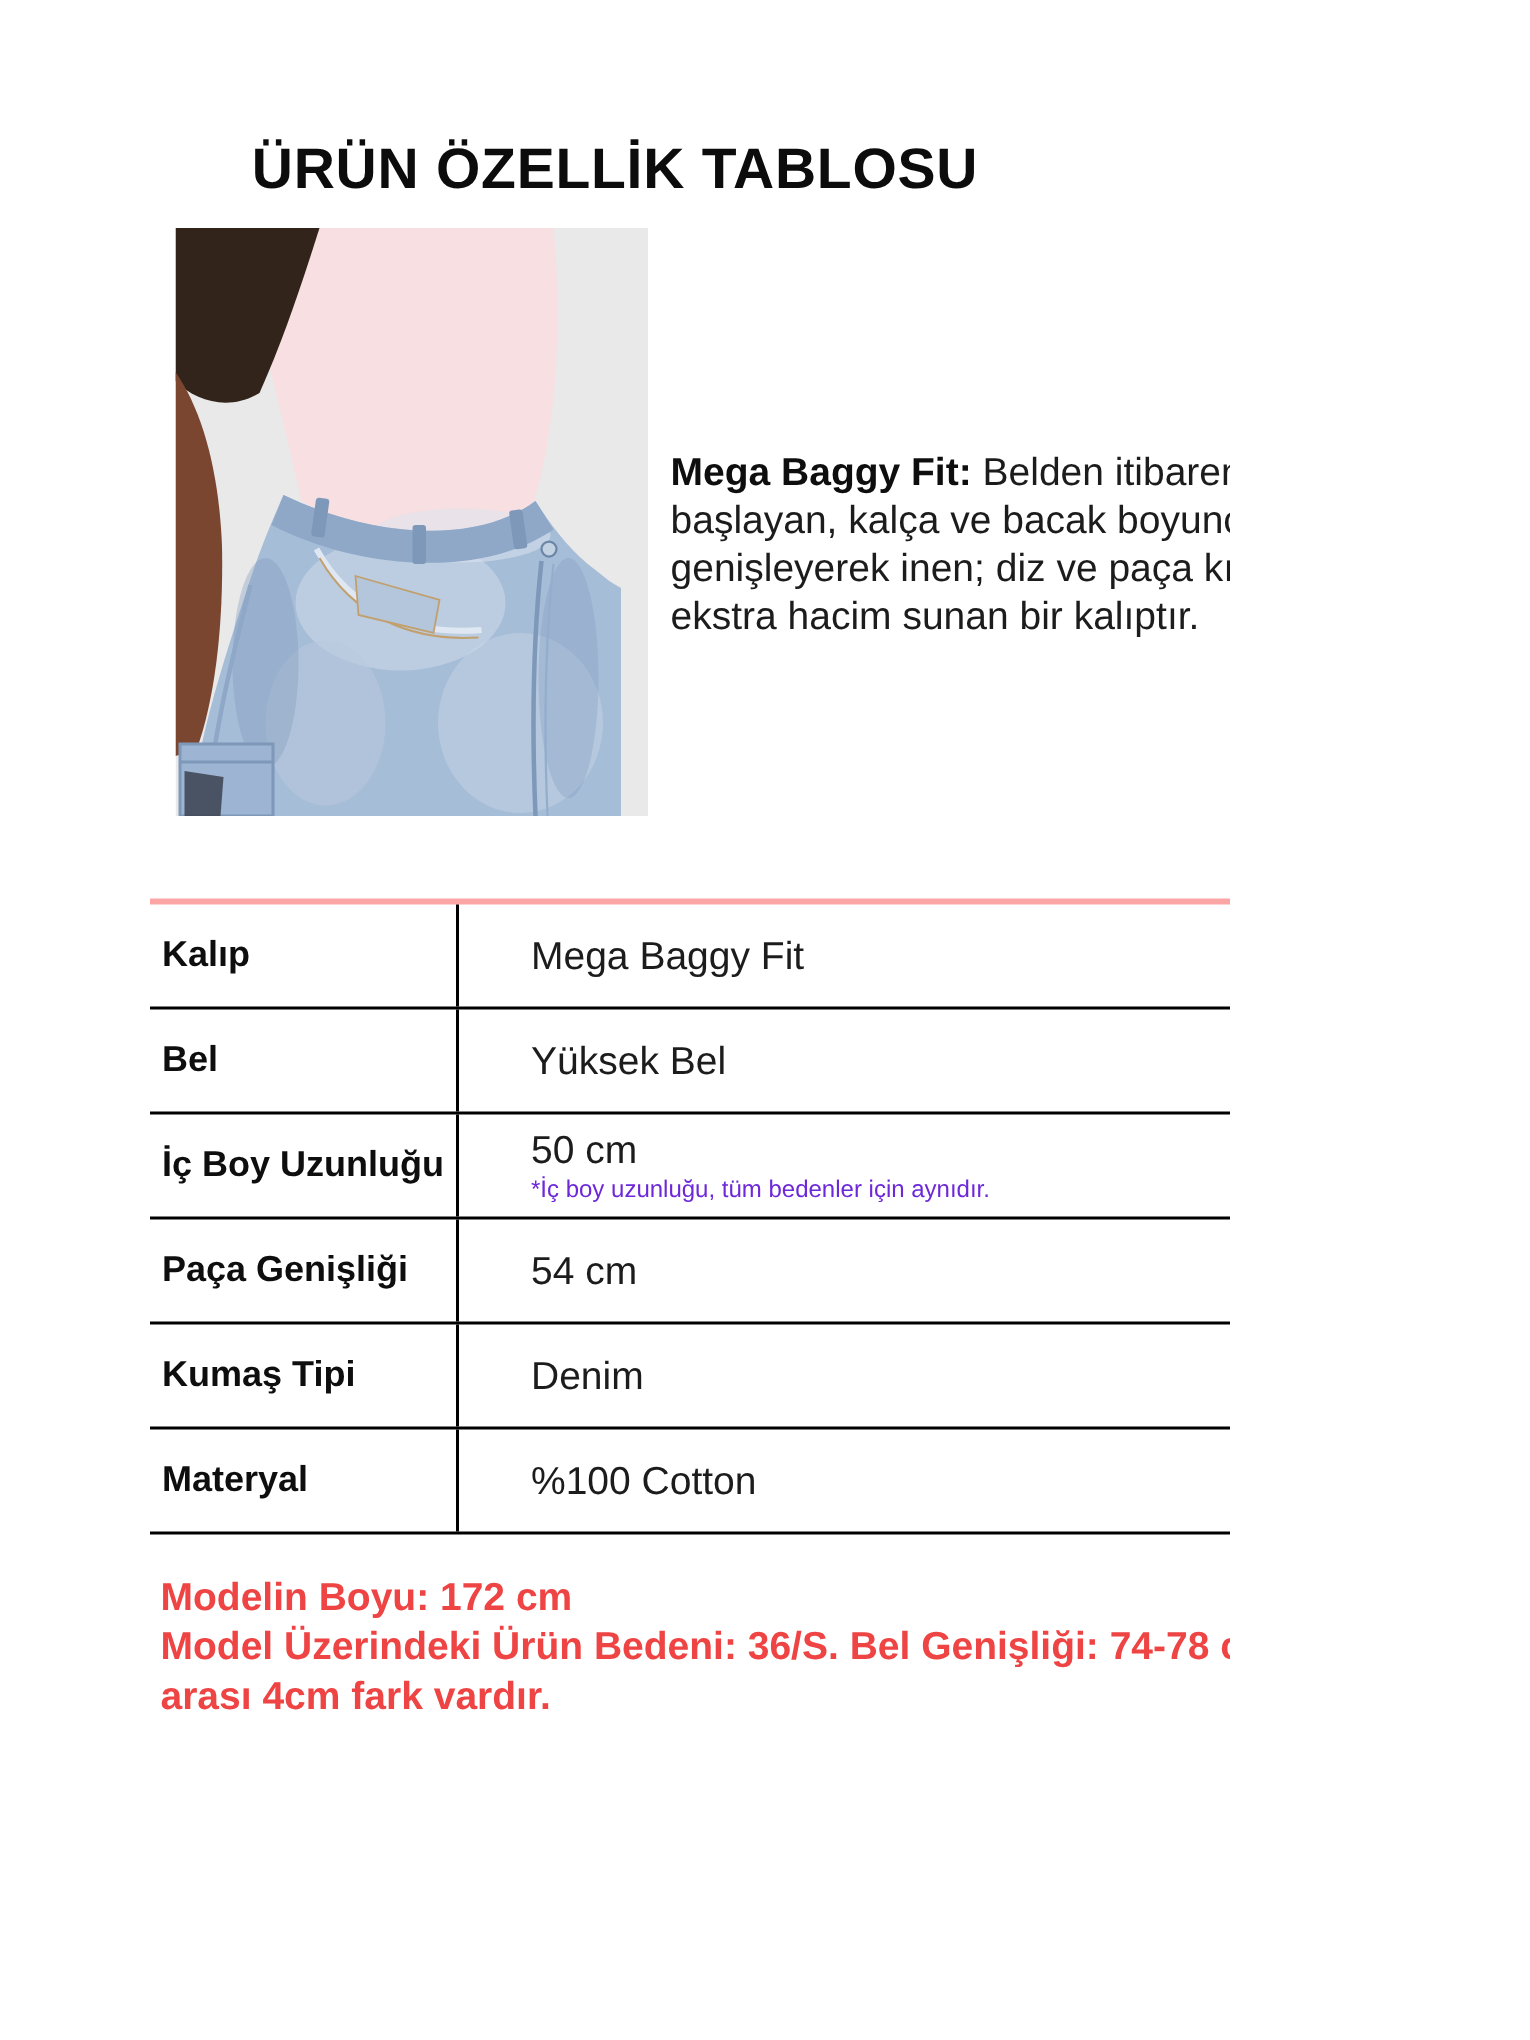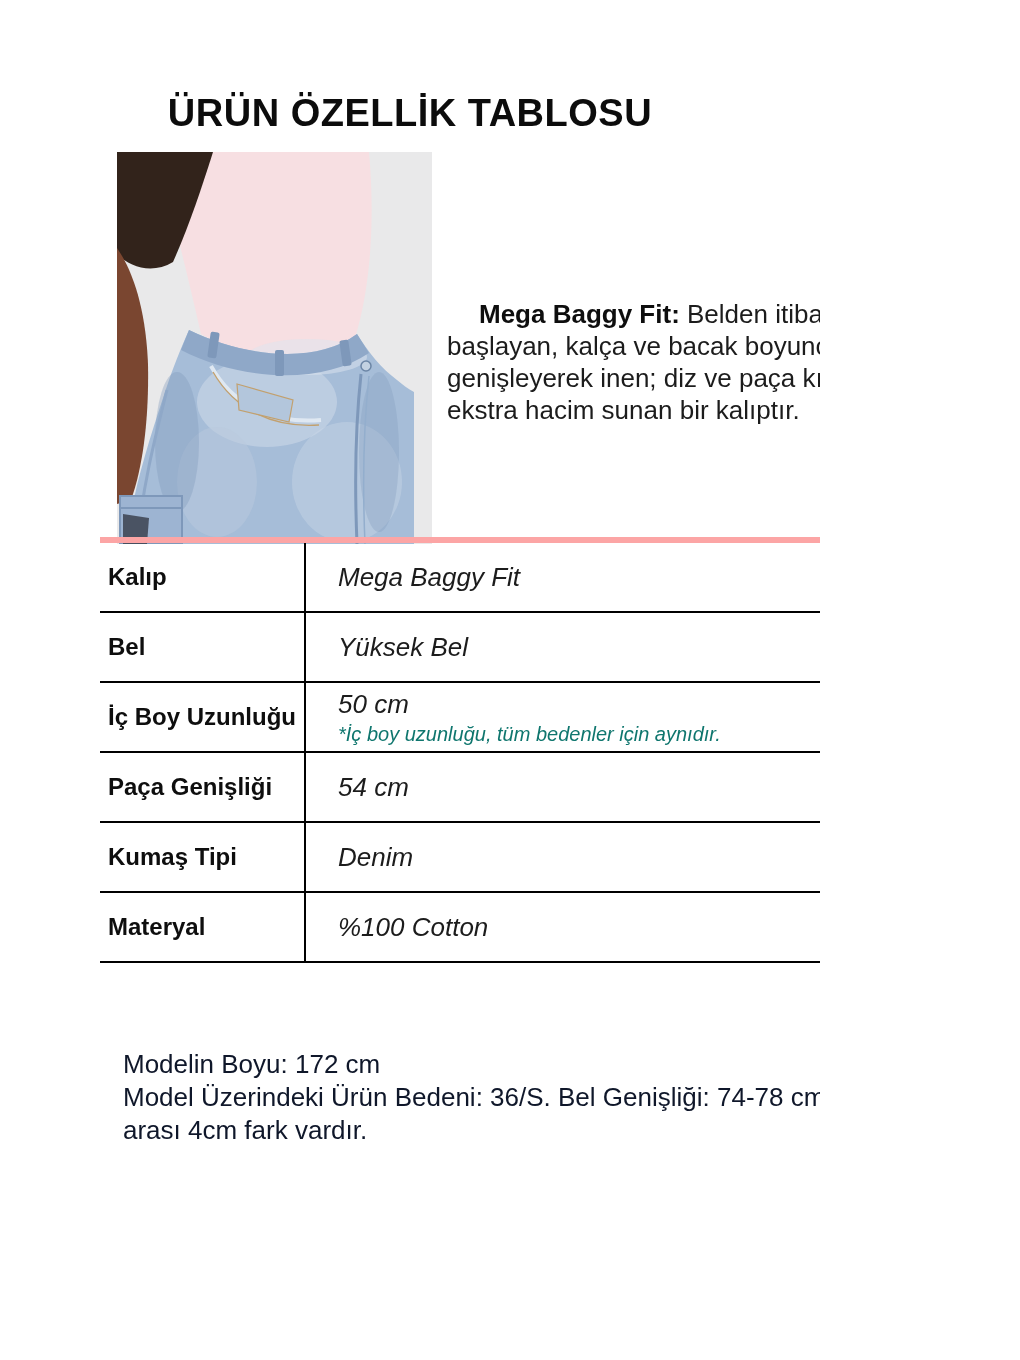--- a/index.html
+++ b/index.html
@@ -11,40 +11,40 @@
     position:absolute; top:92px; left:0; width:100%;
     text-align:center; font-size:38px; font-weight:bold; letter-spacing:0.5px; color:#0c0c0c;
   }
   .product-photo {
     position:absolute; left:117px; top:152px; width:315px; height:392px; display:block;
   }
   .description {
     position:absolute; left:447px; top:272px; width:478px;
     font-size:26px; line-height:32px; color:#1c1c1c;
   }
-  .description .lead { font-weight:bold; color:#0e0e0e;margin-left:32px; }
+  .description .lead { font-weight:bold; color:#0e0e0e; }
   .spec-table {
-    position:absolute; left:100px; top:537px; width:806px;
-    border-top:6px solid #fca5a5;
+    position:absolute; left:100px; top:599px; width:806px;
+    border-top:4px solid #fca5a5;
   }
   .spec-row { display:flex; height:68px; border-bottom:2px solid #000; }
   .spec-label {
     width:206px; box-sizing:border-box; border-right:2px solid #000;
     display:flex; align-items:center; padding-left:8px;
     font-weight:bold; font-size:24px; color:#0e0e0e;
   }
   .spec-value {
     flex:1; display:flex; flex-direction:column; justify-content:center;
-    padding-left:32px; font-size:26px; color:#1c1c1c;font-style:italic;
+    padding-left:48px; font-size:26px; color:#1c1c1c;
   }
-  .spec-note { font-size:20px; margin-top:3px; color:#0f766e; }
+  .spec-note { font-size:16px; margin-top:3px; color:#6d28d9; }
   .spec-note:empty { display:none; }
   .model-info {
-    position:absolute; left:123px; top:1048px; width:880px;
-    font-size:26px; line-height:33px; color:#0f172a;
+    position:absolute; left:107px; top:1048px; width:880px;
+    font-size:26px; line-height:33px; color:#ef4444;font-weight:bold;
   }
   .model-info div { min-height:33px; }
 </style>
 </head>
 <body>
 
 <div class="page">
 
   <div class="page-title">ÜRÜN ÖZELLİK TABLOSU</div>
 

